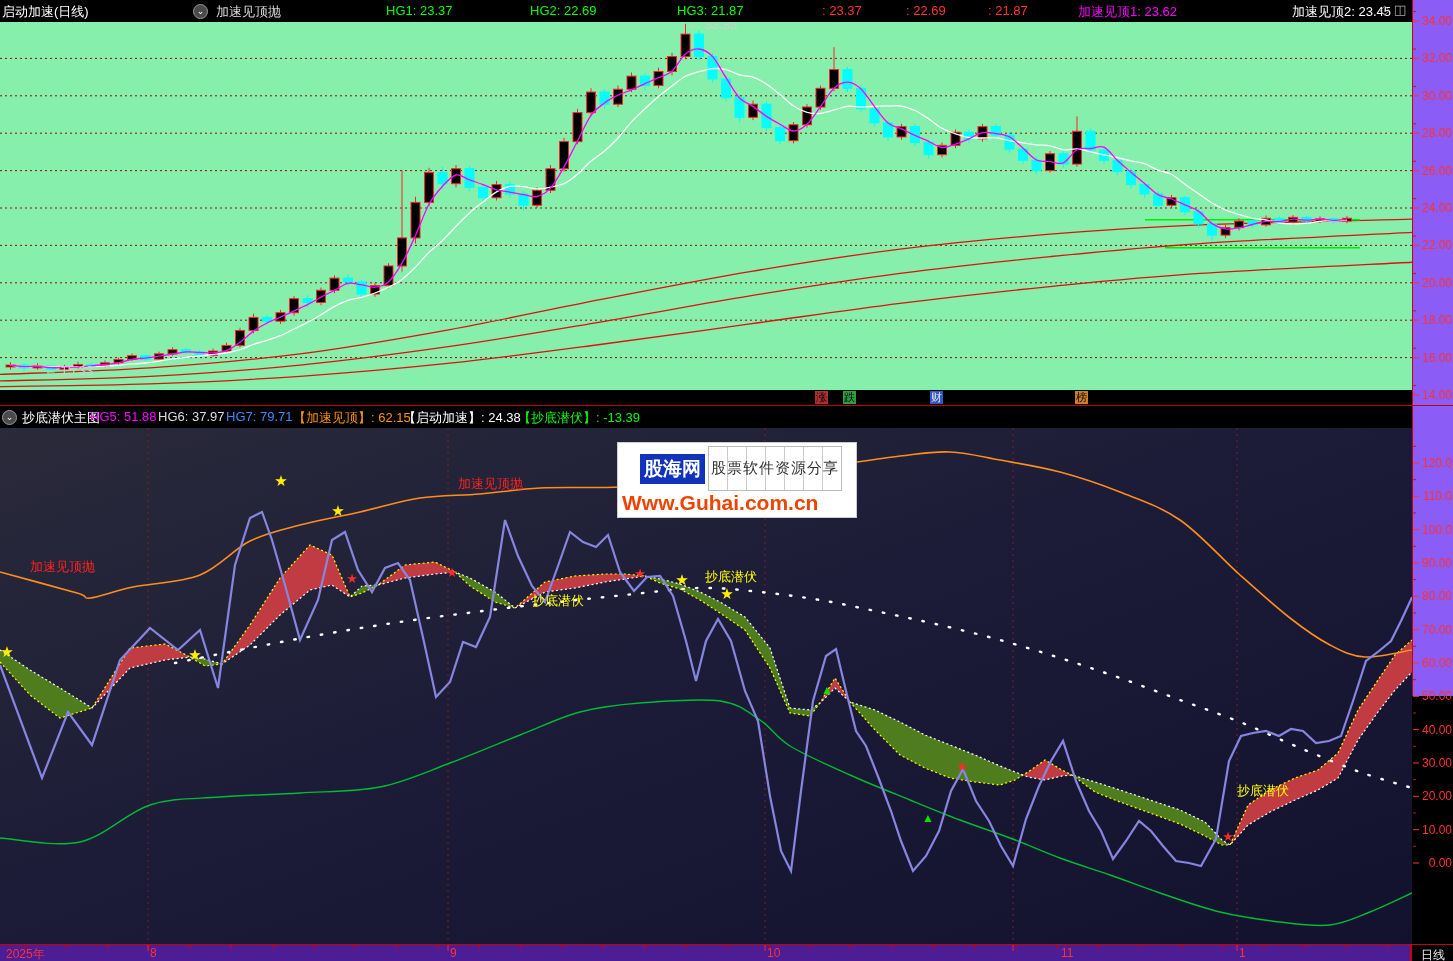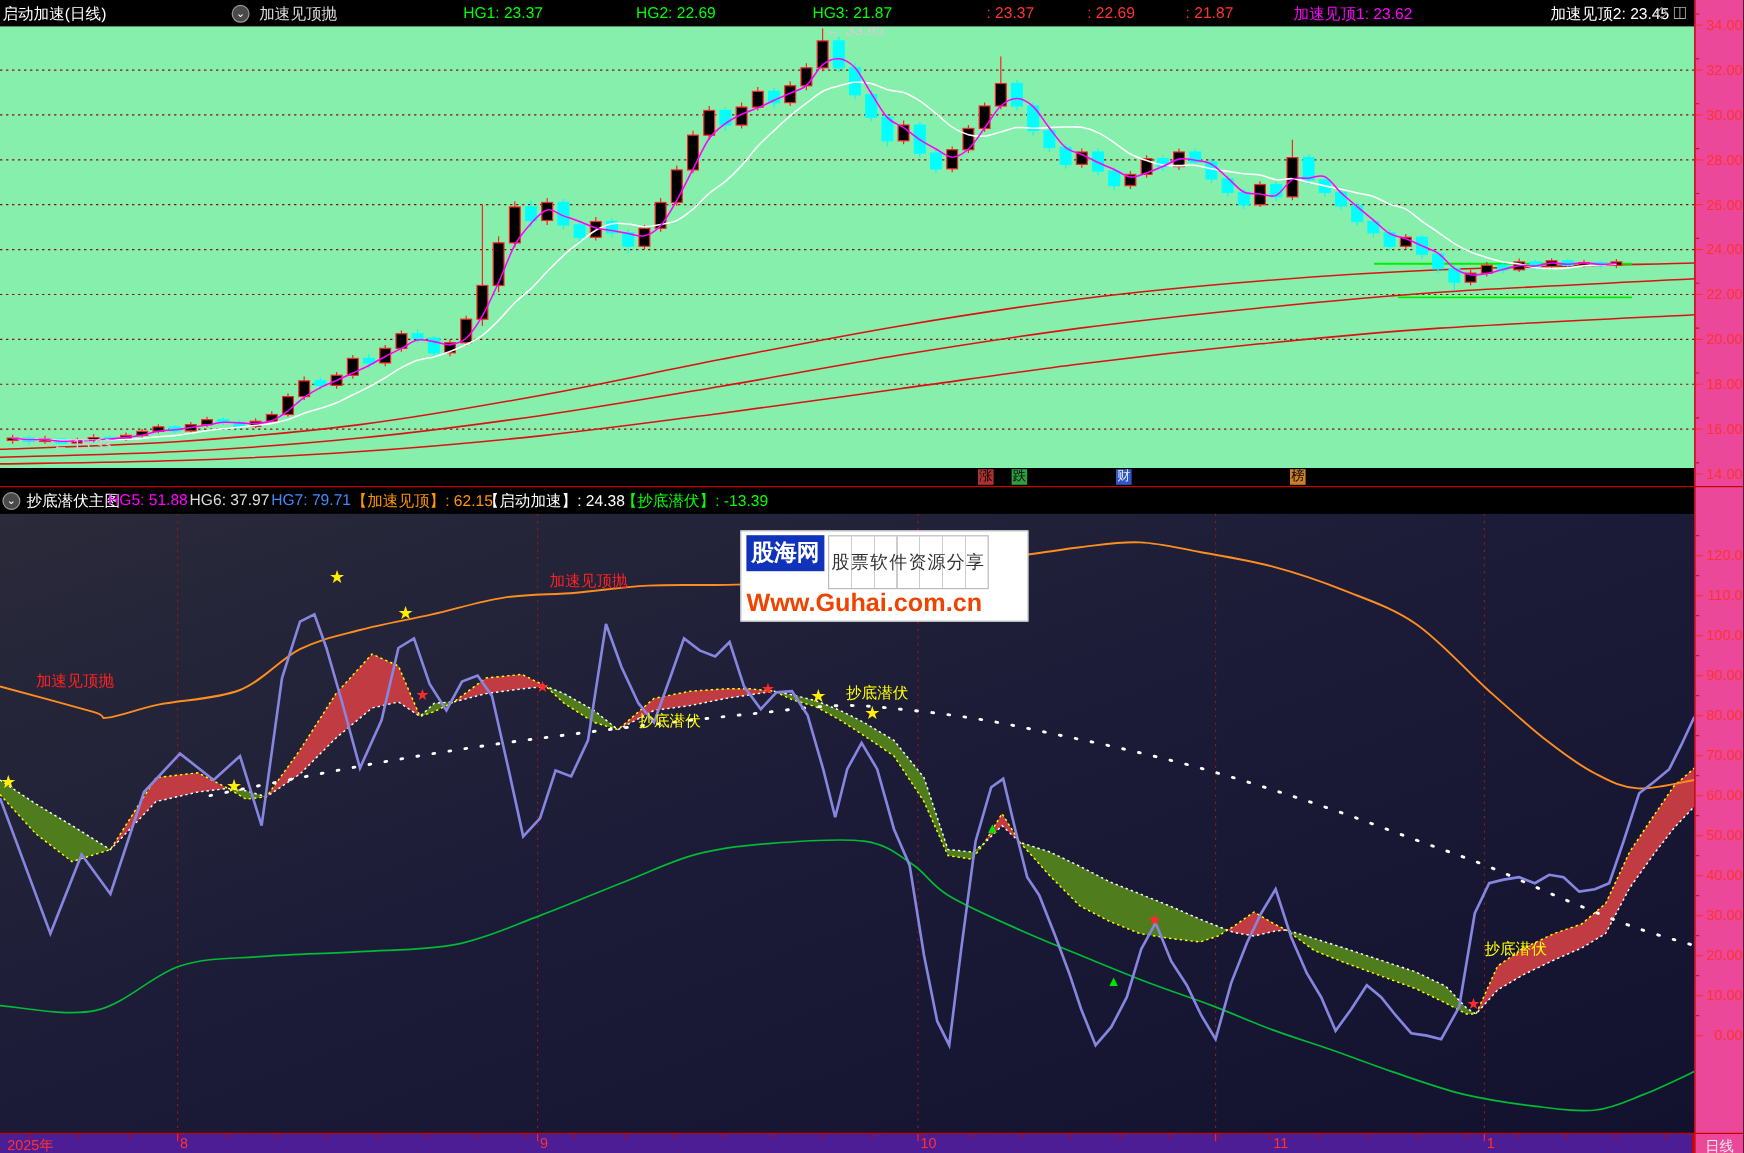--- a/index.html
+++ b/index.html
@@ -14,29 +14,29 @@
   .badge-row{position:absolute;left:0;top:390px;width:1412px;height:15px;background:#000;z-index:20;}
   .badge{position:absolute;top:1px;width:13px;height:13px;font-size:11px;line-height:13px;
          text-align:center;color:#0a0a0a;}
   .sep{position:absolute;left:0;width:1453px;height:0;border-top:1px solid #c80000;z-index:40;}
   .sub-header{position:absolute;left:0;top:406px;width:1412px;height:22px;background:#000;z-index:30;}
   .sub-header .t{position:absolute;top:3px;font-size:13px;white-space:nowrap;}
   .sub-chart{position:absolute;left:0;top:428px;width:1412px;height:517px;z-index:5;
       background:linear-gradient(160deg,#2a2a3a 0%,#1c1c38 45%,#12122f 100%);}
   .watermark{position:absolute;left:617px;top:14px;width:230px;background:#fff;z-index:25;
       padding:3px 4px 2px 4px;border:1px solid #ccc;}
-  .wm-row1{display:flex;align-items:flex-start;}
+  .wm-row1{display:flex;align-items:center;margin-left:18px;}
   .wm-site{background:#1133bb;color:#fff;font-weight:bold;font-size:19px;padding:2px 4px;}
   .wm-slogan{color:#333;font-size:15px;letter-spacing:1px;border:1px solid #bbb;margin-left:3px;
       display:flex;align-items:center;padding:12px 2px;background:
       repeating-linear-gradient(90deg,#fff 0 18px,#ccc 18px 19px);}
   .wm-url{color:#ee4400;font-weight:bold;font-size:21px;line-height:24px;font-family:"Liberation Sans",sans-serif;}
   .xaxis{position:absolute;left:0;top:945px;width:1412px;height:16px;background:#4c1d95;z-index:30;}
   .xaxis .xl{position:absolute;top:1px;font-size:12px;color:#ff3232;}
-  .yaxis{position:absolute;left:1412px;top:0;width:41px;height:961px;background:#ec4899;z-index:35;
+  .yaxis{position:absolute;left:1412px;top:0;width:41px;height:696px;background:#8b5cf6;z-index:35;
          border-left:1px solid #c80000;}
   svg{display:block;}
   .plabel{position:absolute;font-size:12px;white-space:nowrap;}
 </style>
 </head>
 <body>
 
 <div id="app">
 
   <div class="topbar">

